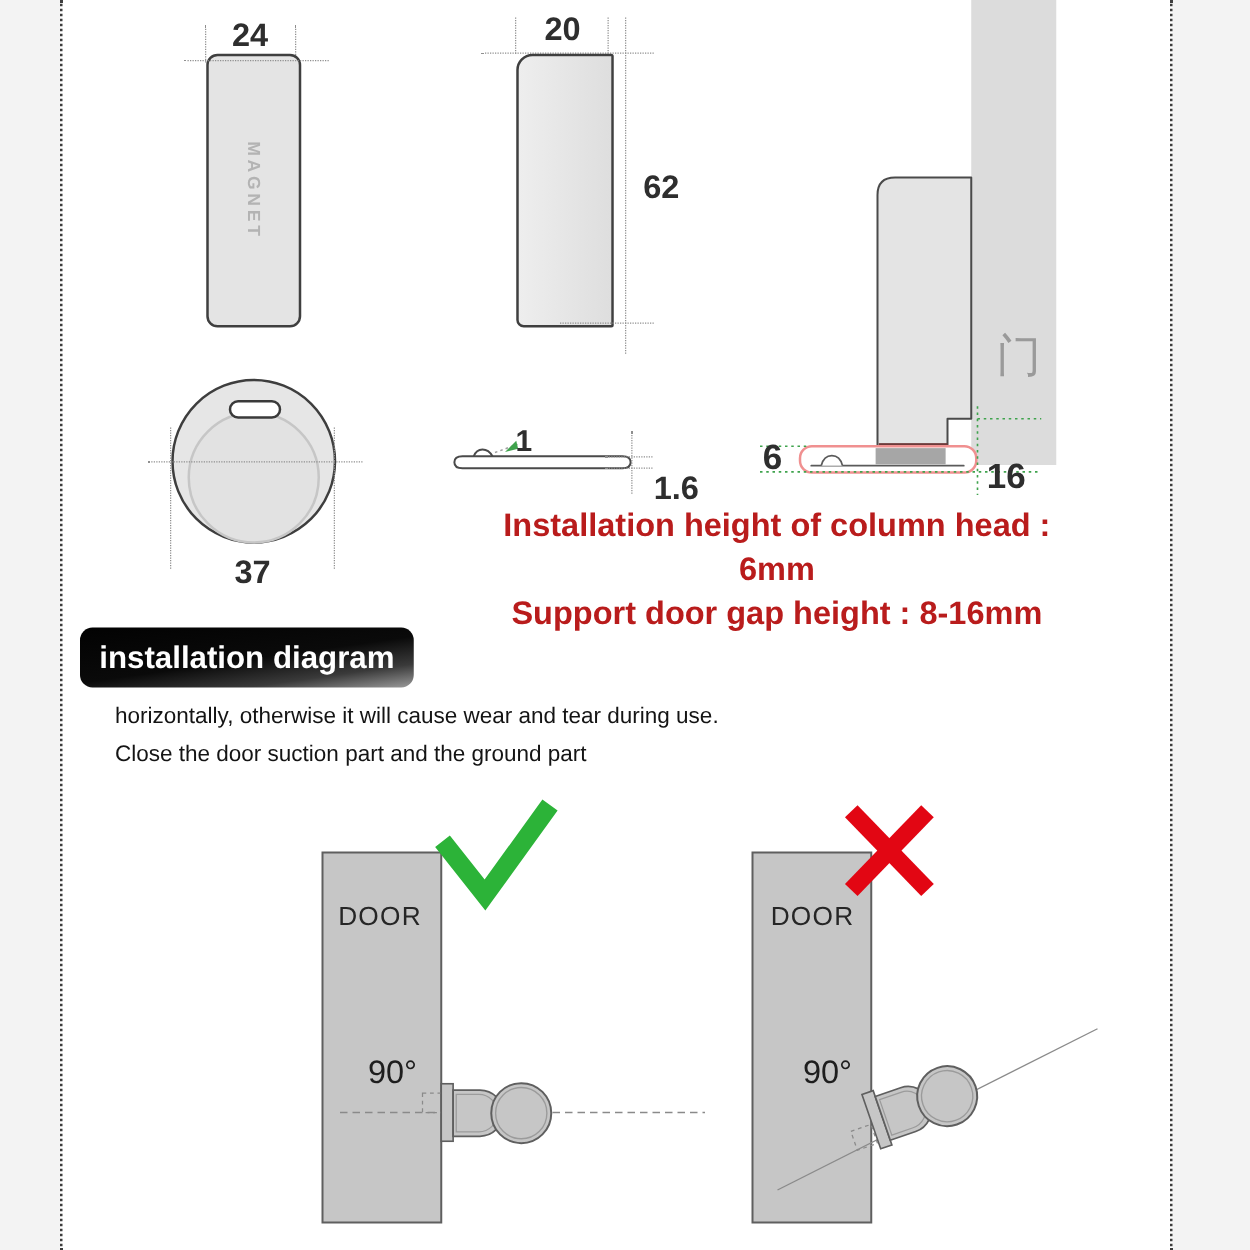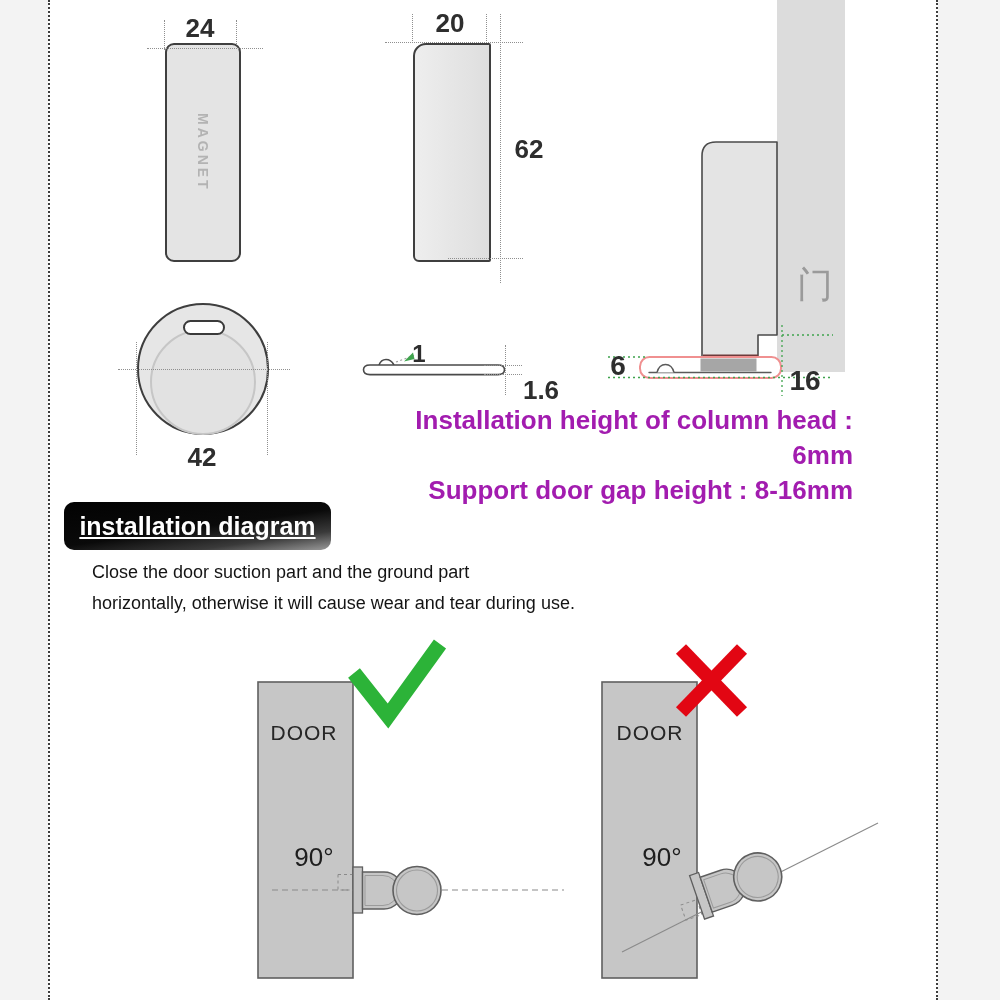--- a/index.html
+++ b/index.html
@@ -40,28 +40,27 @@
   .circle-inner{
     position:absolute;left:150px;top:329px;width:102px;height:102px;
     background:#e2e2e2;border:2px solid #c6c6c6;border-radius:50%;
   }
   .circle-slot{
     position:absolute;left:183px;top:320px;width:38px;height:11px;
     background:#ffffff;border:2px solid #3a3a3a;border-radius:8px;
   }
   .notes{
     position:absolute;left:390px;top:403px;width:463px;
-    text-align:right;font-size:26px;font-weight:600;color:#a21caf;line-height:35px;
+    text-align:center;font-size:26px;font-weight:600;color:#b91c1c;line-height:35px;
   }
   .badge{
     position:absolute;left:64px;top:502px;width:267px;height:48px;
     border-radius:10px;color:#ffffff;font-size:25px;font-weight:700;
     line-height:48px;padding-left:0;text-align:center;
     background:linear-gradient(172deg,#020202 0%,#0a0a0a 52%,#3a3a3a 78%,#9a9a9a 100%);
-    text-decoration:underline;
   }
   .desc{
     position:absolute;left:92px;top:557px;width:500px;
     font-size:18px;line-height:31px;color:#141414;
   }
   svg{position:absolute;overflow:visible;}
   svg text{font-family:"Liberation Sans",sans-serif;}
 </style>
 </head>
 <body>
@@ -89,21 +88,21 @@
   <div class="dim-v" style="left:500px;top:14px;height:269px;"></div>
   <div class="dim-h" style="left:448px;top:258px;width:75px;"></div>
   <div class="dim-label" style="left:506px;top:135px;width:46px;">62</div>
 
   <div class="circle-outer"></div>
   <div class="circle-inner"></div>
   <div class="circle-slot"></div>
   <div class="dim-h" style="left:118px;top:369px;width:172px;"></div>
   <div class="dim-v" style="left:136px;top:342px;height:113px;"></div>
   <div class="dim-v" style="left:267px;top:342px;height:113px;"></div>
-  <div class="dim-label" style="left:171px;top:443px;width:62px;">42</div>
+  <div class="dim-label" style="left:171px;top:443px;width:62px;">37</div>
 
   <svg style="left:358px;top:346px;" width="160" height="55" viewBox="0 0 160 55">
     <path d="M21,19 Q23,13.5 28,13.5 Q33,13.5 36,19" fill="#ffffff" stroke="#4a4a4a" stroke-width="1.6"></path>
     <path d="M12,19 H140 Q146.5,19 146.5,23.8 Q146.5,28.6 140,28.6 H12 Q5.5,28.6 5.5,23.8 Q5.5,19 12,19 Z" fill="#ffffff" stroke="#4a4a4a" stroke-width="1.6"></path>
     <path d="M38,16 L56,9.5" stroke="#9e9e9e" stroke-width="1.2" stroke-dasharray="2,2.5" fill="none"></path>
     <polygon points="46,15.5 55,6.5 56.5,13" fill="#3fa34d"></polygon>
   </svg>
   <div class="dim-label" style="left:407px;top:341px;width:24px;font-size:24px;">1</div>
   <div class="dim-v" style="left:505px;top:345px;height:50px;"></div>
   <div class="dim-h" style="left:484px;top:365px;width:38px;"></div>
@@ -129,22 +128,22 @@
   <div class="dim-label" style="left:603px;top:351px;width:30px;font-size:28px;">6</div>
   <div class="dim-label" style="left:783px;top:342px;width:44px;font-size:28px;margin-top:24px;">16</div>
 
   <div class="notes">
     <div>Installation height of column head : 6mm</div>
     <div>Support door gap height : 8-16mm</div>
   </div>
 
   <div class="badge">installation diagram</div>
   <div class="desc">
+    <div>horizontally, otherwise it will cause wear and tear during use.</div>
     <div>Close the door suction part and the ground part</div>
-    <div>horizontally, otherwise it will cause wear and tear during use.</div>
   </div>
 
   <svg style="left:250px;top:635px;" width="320" height="350" viewBox="0 0 320 350">
     <rect x="8" y="47" width="95" height="296" fill="#c6c6c6" stroke="#5f5f5f" stroke-width="1.6"></rect>
     <polyline points="104,38 138,81 190,9" fill="none" stroke="#2cb338" stroke-width="15"></polyline>
     <text x="54" y="105" text-anchor="middle" font-size="21" letter-spacing="1" fill="#262626">DOOR</text>
     <text x="64" y="231" text-anchor="middle" font-size="26" fill="#1e1e1e">90°</text>
     <path d="M22,255 H314" stroke="#8a8a8a" stroke-width="1.2" stroke-dasharray="6,4" fill="none"></path>
     <rect x="88" y="239.5" width="16" height="15.5" fill="none" stroke="#8a8a8a" stroke-width="1" stroke-dasharray="3,3"></rect>
     <rect x="103" y="232" width="9.5" height="46" fill="#c6c6c6" stroke="#5f5f5f" stroke-width="1.3"></rect>

